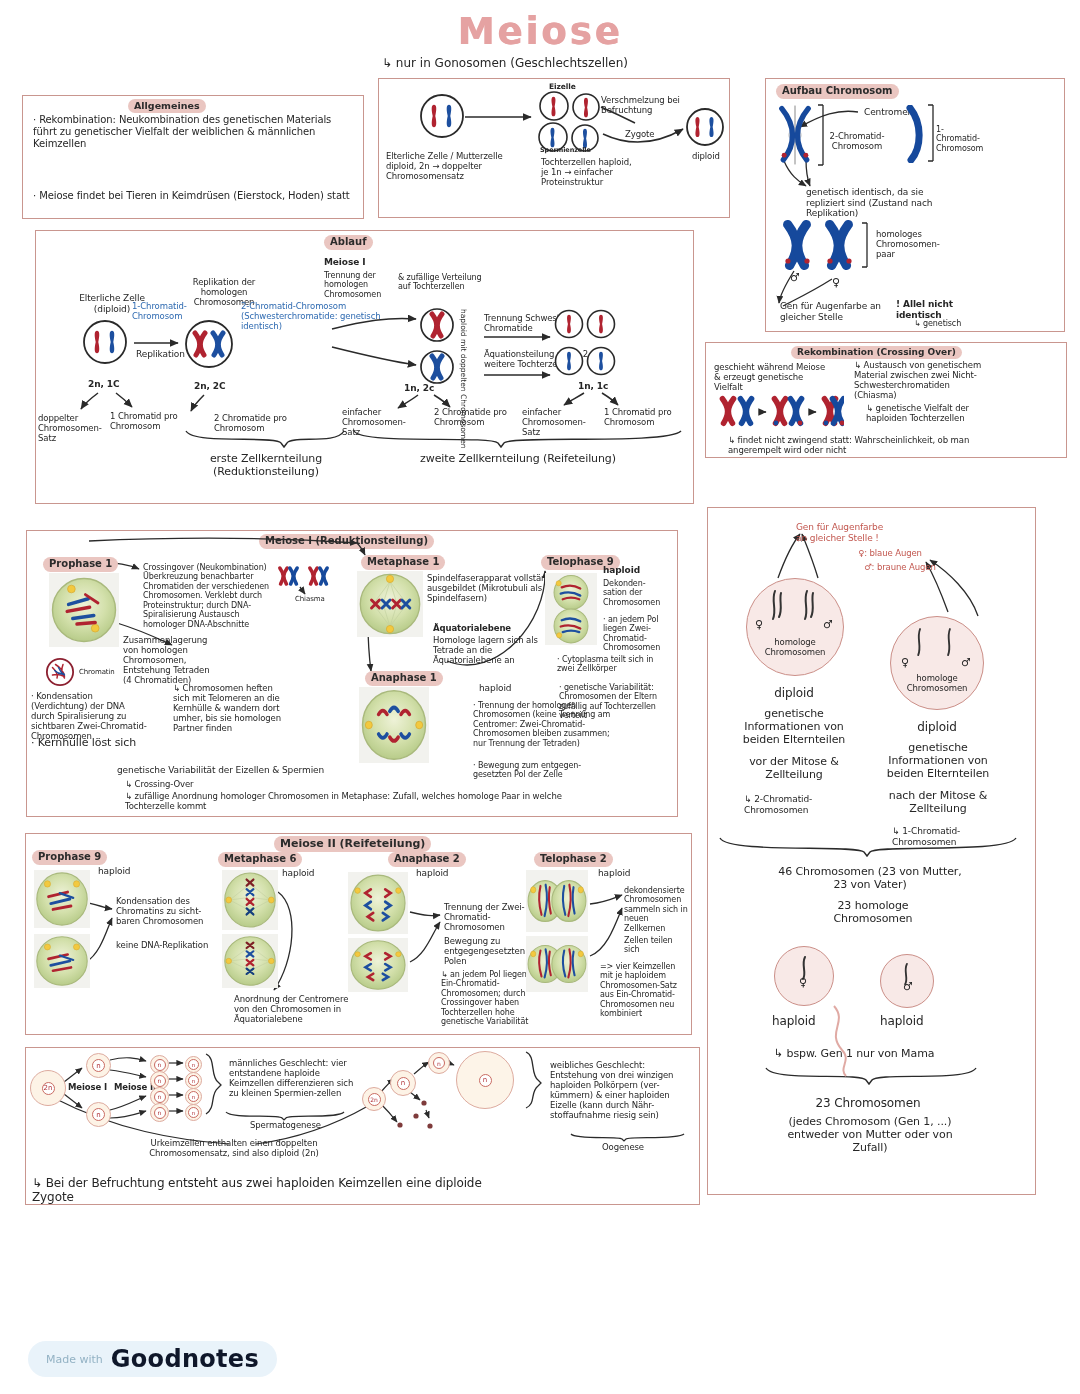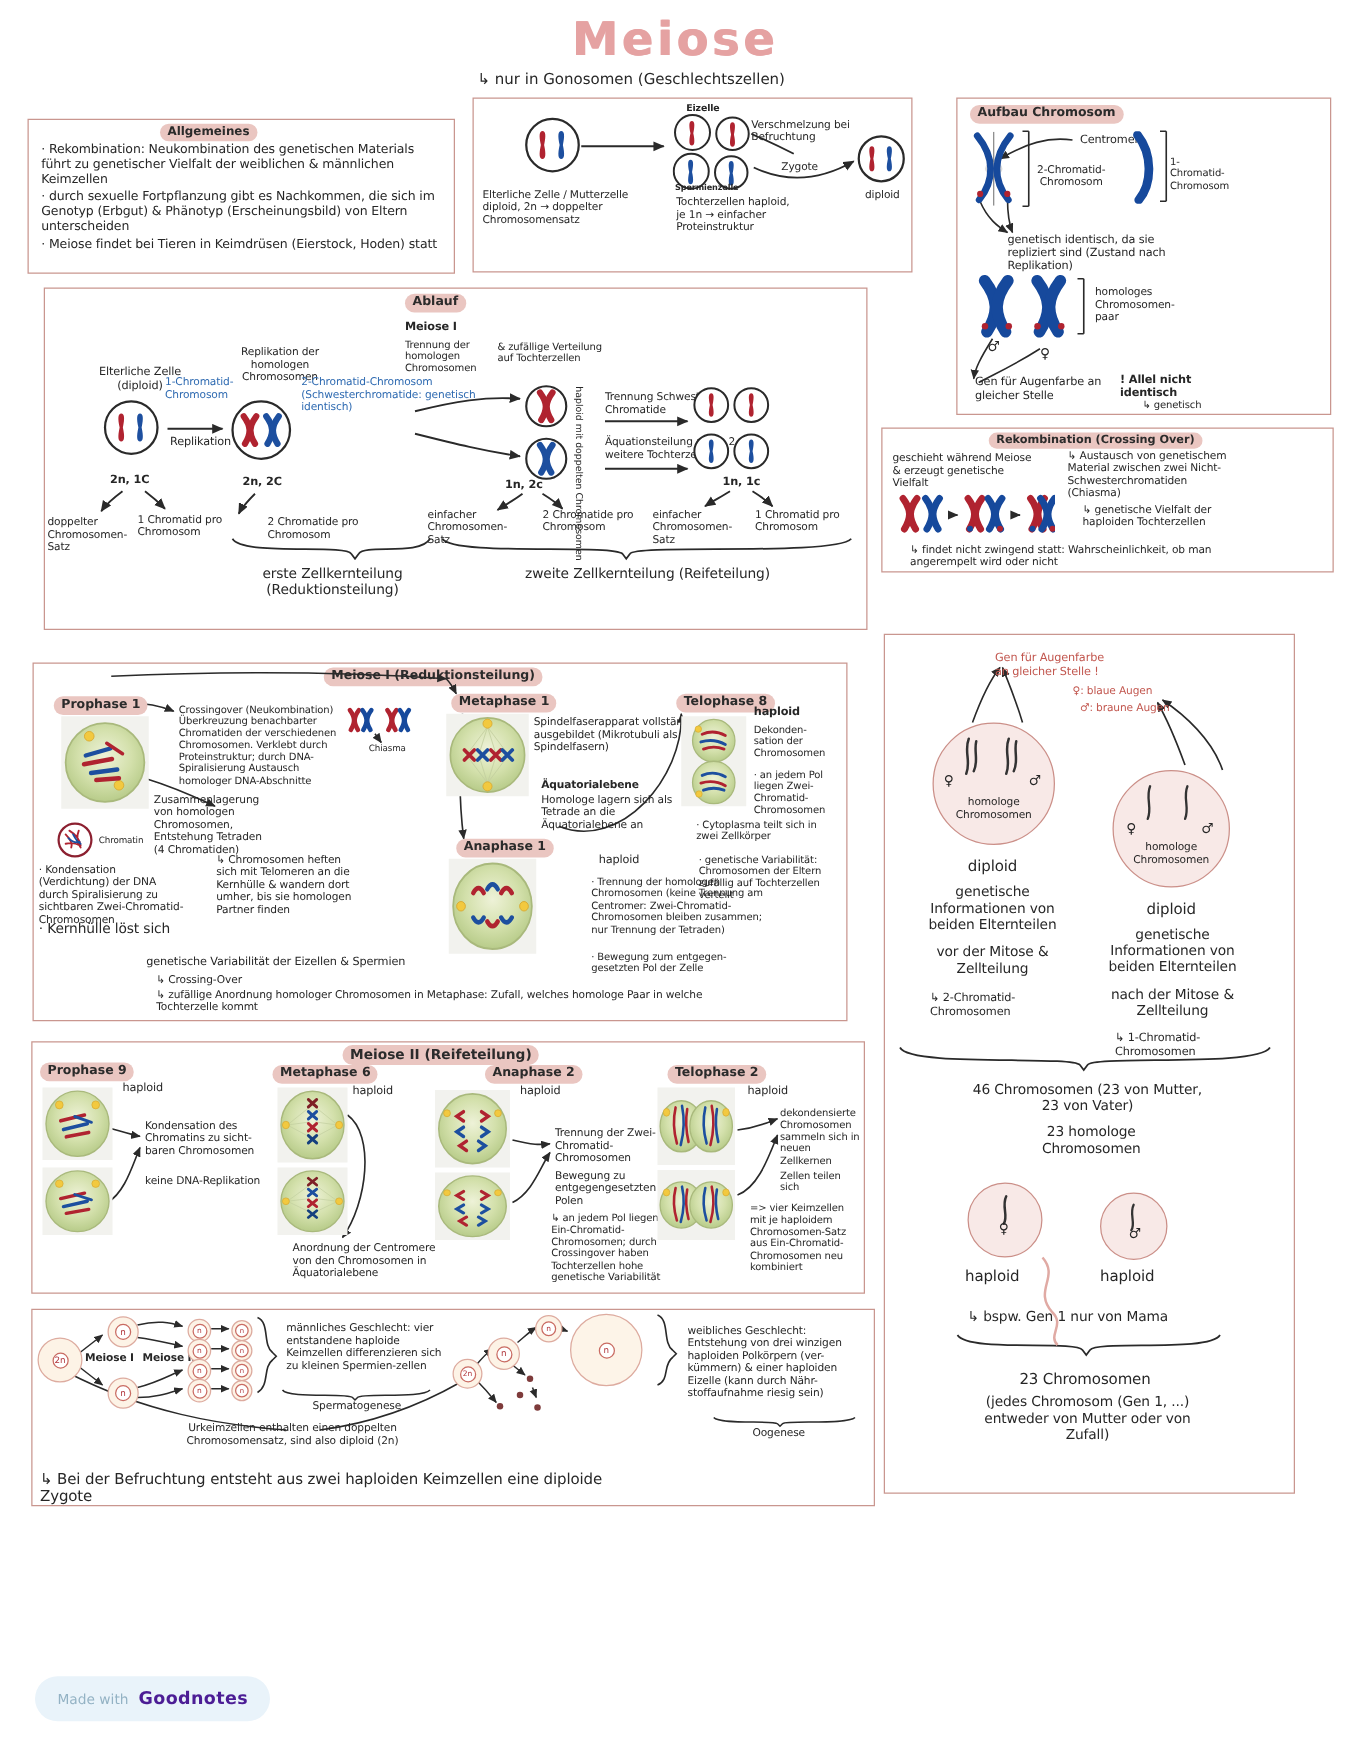--- a/index.html
+++ b/index.html
@@ -15,21 +15,21 @@
 .lines{position:absolute;left:0;top:0;width:100%;height:100%;pointer-events:none}
 .abs{position:absolute}
 .vert{position:absolute;transform:rotate(90deg);transform-origin:0 0;font-size:7.5px;white-space:nowrap;color:#262626}
 .ncell{position:absolute;border-radius:50%;background:#fdf3e6;border:1.2px solid #ddab9f;display:flex;align-items:center;justify-content:center}
 .nin{border:1px solid #c96b62;border-radius:50%;min-width:11px;height:11px;font-size:7px;color:#b0343a;display:flex;align-items:center;justify-content:center;background:#fff}
 .gcirc{position:absolute;border-radius:50%;background:#f8e9e7;border:1.3px solid #cb8f88}
 #title{position:absolute;left:0;top:10px;width:1080px;text-align:center;font-size:37px;font-weight:700;color:#e5a2a2;letter-spacing:3px;text-shadow:.8px 0 0 #e5a2a2}
 #subtitle{position:absolute;left:0;top:56px;width:1010px;text-align:center;font-size:12px}
 #footer{position:absolute;left:28px;top:1341px;height:36px;border-radius:20px;background:#e9f3fa;display:flex;align-items:center;gap:8px;padding:0 18px}
 #footer .mw{font-size:11px;color:#93b2c4}
-#footer .gn{font-size:14px;font-weight:600;color:#4c1d95;letter-spacing:.3px}
+#footer .gn{font-size:24px;font-weight:600;color:#0f172a;letter-spacing:.3px}
 </style>
 </head>
 <body>
 
 <svg style="position:absolute;width:0;height:0" aria-hidden="true">
 <defs>
 <radialGradient id="gG" cx="50%" cy="42%" r="62%">
 <stop offset="0%" stop-color="#eef2d8"></stop>
         <stop offset="55%" stop-color="#d3e0ab"></stop>
         <stop offset="100%" stop-color="#b3c884"></stop>
@@ -162,21 +162,20 @@
 </svg>
 
 <div id="page">
 
   <div id="title">Meiose</div>
   <div id="subtitle">↳ nur in Gonosomen (Geschlechtszellen)</div>
 
   <div class="box" style="left:22px;top:95px;width:340px;height:122px">
     <span class="ph" style="left:105px;top:3px;font-size:9.5px">Allgemeines</span>
     <div class="t" style="left:10px;top:18px;width:324px">· Rekombination: Neukombination des genetischen Materials führt zu genetischer Vielfalt der weiblichen &amp; männlichen Keimzellen</div>
-    <div class="t" style="left:10px;top:56px;width:324px">· durch sexuelle Fortpflanzung gibt es Nachkommen, die sich im Genotyp (Erbgut) &amp; Phänotyp (Erscheinungsbild) von Eltern unterscheiden</div>
     <div class="t" style="left:10px;top:94px;width:324px">· Meiose findet bei Tieren in Keimdrüsen (Eierstock, Hoden) statt</div>
   </div>
 
   <div class="box" style="left:378px;top:78px;width:350px;height:138px">
     <svg class="lines" viewBox="0 0 350 138">
       <g stroke="#2a2a2a" stroke-width="1.5" fill="none">
         <path d="M86,38H152" marker-end="url(#ah)"></path>
         <path d="M222,28C240,36 248,40 256,44"></path>
         <path d="M224,55C260,72 290,58 304,50" marker-end="url(#ah)"></path>
       </g>
@@ -404,21 +403,21 @@
     <div class="t s85" style="left:406px;top:104px;width:116px">Homologe lagern sich als Tetrade an die Äquatorialebene an</div>
     <span class="ph" style="left:338px;top:140px">Anaphase 1</span>
     <div class="abs" style="left:332px;top:156px;width:70px;height:76px;background:#f2f2ee">
       <svg width="70" height="76" viewBox="0 0 100 100" preserveAspectRatio="none">
           <use href="#cA1"></use>
         </svg>
     </div>
     <div class="t s9" style="left:452px;top:152px">haploid</div>
     <div class="t s8" style="left:446px;top:170px;width:140px">· Trennung der homologen Chromosomen (keine Trennung am Centromer: Zwei-Chromatid-Chromosomen bleiben zusammen; nur Trennung der Tetraden)</div>
     <div class="t s8" style="left:446px;top:230px;width:112px">· Bewegung zum entgegen-gesetzten Pol der Zelle</div>
-    <span class="ph" style="left:514px;top:24px">Telophase 8</span>
+    <span class="ph" style="left:514px;top:24px">Telophase 9</span>
     <div class="abs" style="left:518px;top:42px;width:52px;height:72px;background:#f2f2ee">
       <svg width="52" height="72" viewBox="0 0 100 140">
           <use href="#cT1"></use>
         </svg>
     </div>
     <div class="t s9 b" style="left:576px;top:34px">haploid</div>
     <div class="t s8" style="left:576px;top:48px;width:64px">Dekonden-sation der Chromosomen</div>
     <div class="t s8" style="left:576px;top:84px;width:70px">· an jedem Pol liegen Zwei-Chromatid-Chromosomen</div>
     <div class="t s8" style="left:530px;top:124px;width:100px">· Cytoplasma teilt sich in zwei Zellkörper</div>
     <div class="t s8" style="left:532px;top:152px;width:112px">· genetische Variabilität: Chromosomen der Eltern zufällig auf Tochterzellen verteilt</div>

